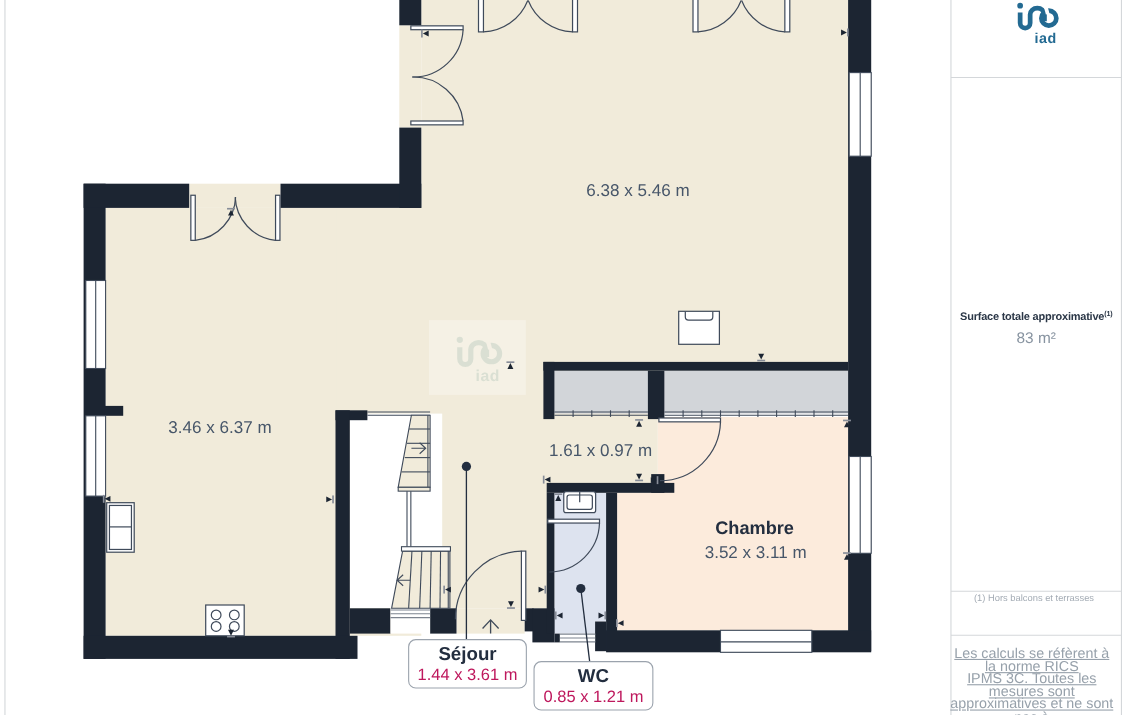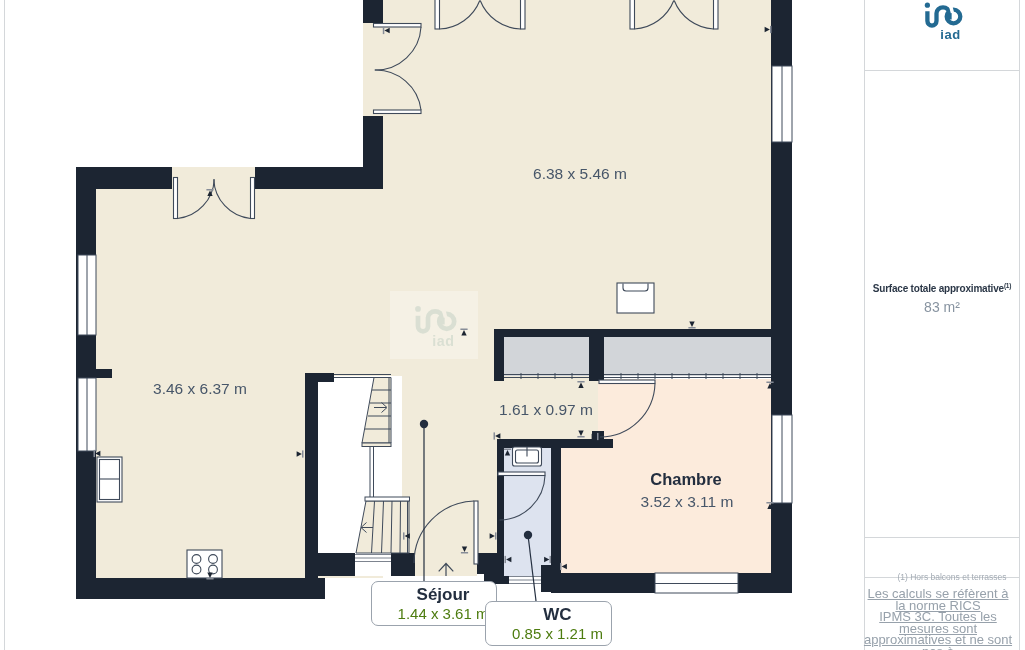--- a/index.html
+++ b/index.html
@@ -1,20 +1,20 @@
 <!DOCTYPE html>
 <html><head>
 <meta charset="utf-8">
 <style>
   html,body{margin:0;padding:0;}
   body{width:1025px;height:650px;position:relative;background:#ffffff;font-family:"Liberation Sans",sans-serif;overflow:hidden;}
   #plan{position:absolute;left:0;top:0;}
-  .lbox{position:absolute;background:#ffffff;border:1.5px solid #9ba3ad;border-radius:7px;display:flex;flex-direction:column;align-items:center;justify-content:center;line-height:1.25;padding-left:18px;}
+  .lbox{position:absolute;background:#ffffff;border:1.5px solid #9ba3ad;border-radius:7px;display:flex;flex-direction:column;align-items:center;justify-content:center;line-height:1.25;}
   .lbox .t{font-weight:bold;font-size:17px;color:#232e3f;}
-  .lbox .d{font-size:15px;color:#4d7c0f;}
+  .lbox .d{font-size:15px;color:#be185d;}
   .side{position:absolute;color:#2b3747;text-align:center;}
 </style>
 </head>
 <body>
 <svg id="plan" width="1025" height="650" viewBox="0 0 1025 650">
 <defs>
   <g id="mk">
     <rect x="-3.6" y="-4" width="7.2" height="1.5" fill="#878d98"></rect>
     <path d="M0,-2.4 L2.7,2.9 L-2.7,2.9 Z" fill="#1c2532"></path>
   </g>
@@ -261,14 +261,14 @@
   <div class="t">Séjour</div>
   <div class="d">1.44 x 3.61 m</div>
 </div>
 <div class="lbox" style="left:485px;top:601px;width:107px;height:43px;">
   <div class="t">WC</div>
   <div class="d">0.85 x 1.21 m</div>
 </div>
 
 <div class="side" style="left:866px;top:281.5px;width:152px;font-size:10px;font-weight:bold;letter-spacing:-0.2px;">Surface totale approximative<sup style="font-size:6.5px;">(1)</sup></div>
 <div class="side" style="left:866px;top:299px;width:152px;font-size:14px;font-weight:normal;color:#8793a0;">83 m²</div>
-<div class="side" style="left:866px;top:572px;width:148px;font-size:8.5px;color:#a3abb4;margin-left:12px;">(1) Hors balcons et terrasses</div>
+<div class="side" style="left:866px;top:538px;width:148px;font-size:8.5px;color:#a3abb4;">(1) Hors balcons et terrasses</div>
 <div class="side" style="left:863px;top:588px;width:150px;font-size:13px;color:#97a1ab;line-height:11.6px;text-decoration:underline;">Les calculs se réfèrent à la norme RICS<br>IPMS 3C. Toutes les mesures sont<br>approximatives et ne sont pas à<br>l'échelle. Ce plan d'étage n'a qu'un but<br>illustratif.</div>
 
 </body></html>

